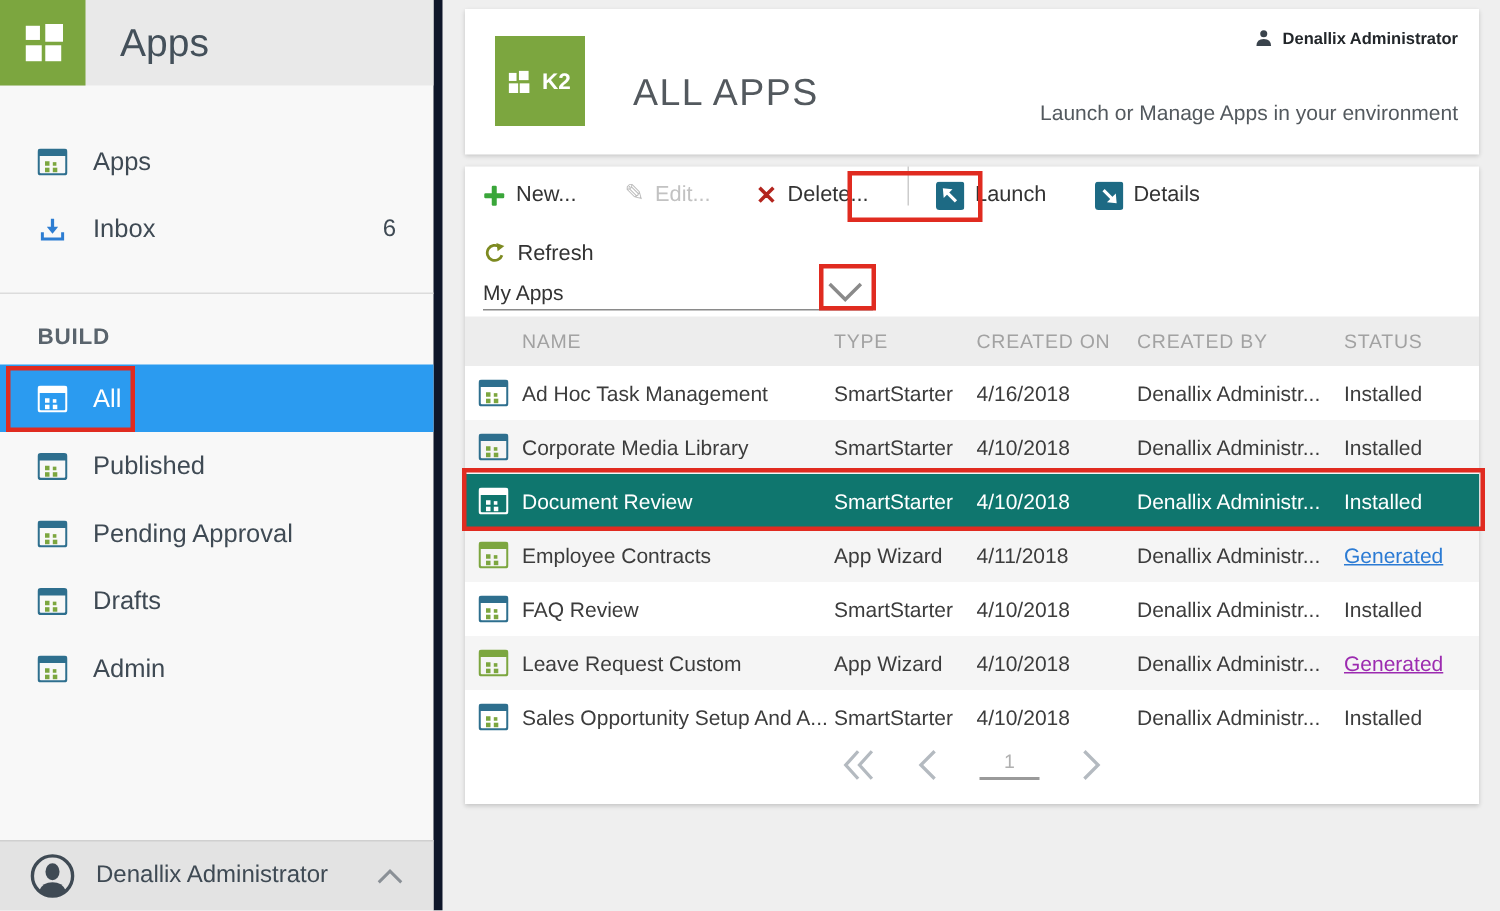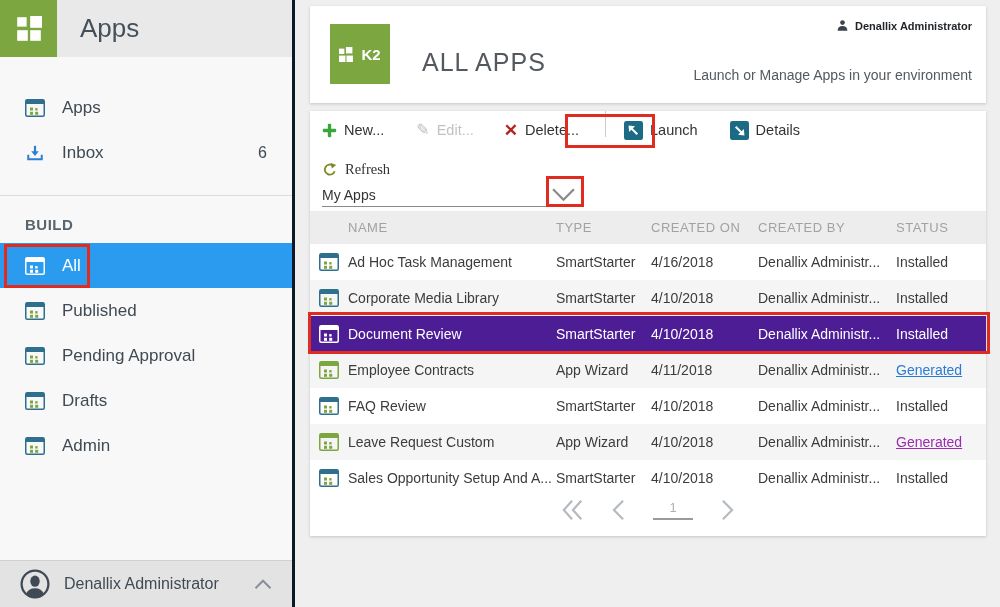--- a/index.html
+++ b/index.html
@@ -9,21 +9,21 @@
     background:#efefef;
     position:relative;
     overflow:hidden;
     color:#3f4a54;
   }
   svg { display:block; }
 
   
   #sidebar {
     position:absolute; left:0; top:0; width:295px; height:607px;
-    background:#f8f8f8; border-right:3px solid #0f172a;
+    background:#f8f8f8; border-right:6px solid #0f172a;
   }
   .sb-header { height:57px; background:#e9e9e9; display:flex; align-items:center; }
   .logo-sq {
     width:57px; height:57px; background:#7ca63f; flex:0 0 57px;
     display:flex; align-items:center; justify-content:center;
   }
   .sb-title { font-size:26px; color:#44505a; margin-left:23px; font-weight:400; }
   .sb-spacer { height:28px; }
   .sb-item {
     height:45px; display:flex; align-items:center; gap:17px;
@@ -78,41 +78,41 @@
     background:#ffffff; box-shadow:0 1px 3px rgba(0,0,0,0.18);
   }
   .toolbar { position:absolute; left:0; top:0; width:100%; height:38px;
     display:flex; }
   .tb-btn { display:flex; align-items:center; gap:7px; font-size:14.5px;
     color:#333; cursor:pointer; white-space:nowrap; }
   .tb-btn.disabled { color:#c2c2c2; cursor:default; }
   .tb-sep { width:1px; height:26px; background:#cccccc; }
   .x-glyph { color:#b3251e; font-size:17px; font-weight:700; line-height:1; }
   .pencil-glyph { color:#bdbdbd; font-size:16px; line-height:1; }
-  .toolbar2 { position:absolute; left:12px; top:50px;font-family:Liberation Serif, serif; }
+  .toolbar2 { position:absolute; left:12px; top:50px; }
   .dropdown {
     position:absolute; left:12px; top:72px; width:260px; height:24px;
     border-bottom:1px solid #8a8a8a; display:flex; align-items:center;
     font-size:14px; color:#333; cursor:pointer;
   }
   .dropdown .chev-dn { margin-left:auto; margin-right:6px; }
 
   
   .tbl-header, .tbl-row {
     display:grid; grid-template-columns:38px 208px 95px 107px 138px 1fr;
     align-items:center;
   }
   .tbl-header {
     position:absolute; left:0; top:100px; width:100%; height:33px;
     background:#ededed; font-size:13px; color:#a2a2a2; letter-spacing:0.5px;
   }
   .tbl-body { position:absolute; left:0; top:133px; width:100%; }
   .tbl-row { height:36px; font-size:14px; color:#3c3c3c; background:#ffffff; cursor:pointer; }
   .tbl-row.alt { background:#f5f5f5; }
-  .tbl-row.selected { background:#4c1d95; color:#ffffff; }
+  .tbl-row.selected { background:#0f766e; color:#ffffff; }
   .cell-icon { display:flex; justify-content:center; }
   .cell-name { padding-right:8px; overflow:hidden; white-space:nowrap; }
   .status-link { text-decoration:underline;margin-top:33px; }
   .status-link.blue { color:#2b7bd4; }
   .status-link.purple { color:#9c2bb0; }
 
   
   .pagination {
     position:absolute; left:0; top:388px; width:100%;
     display:flex; align-items:center; justify-content:center; gap:28px;

